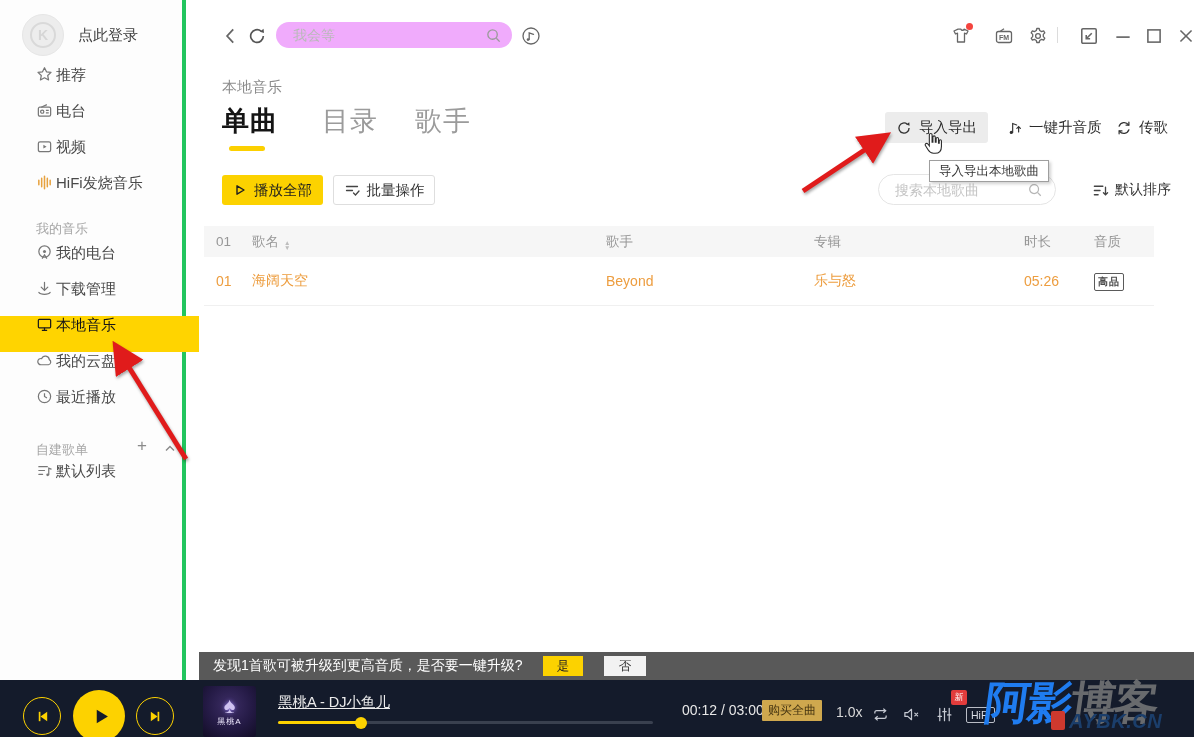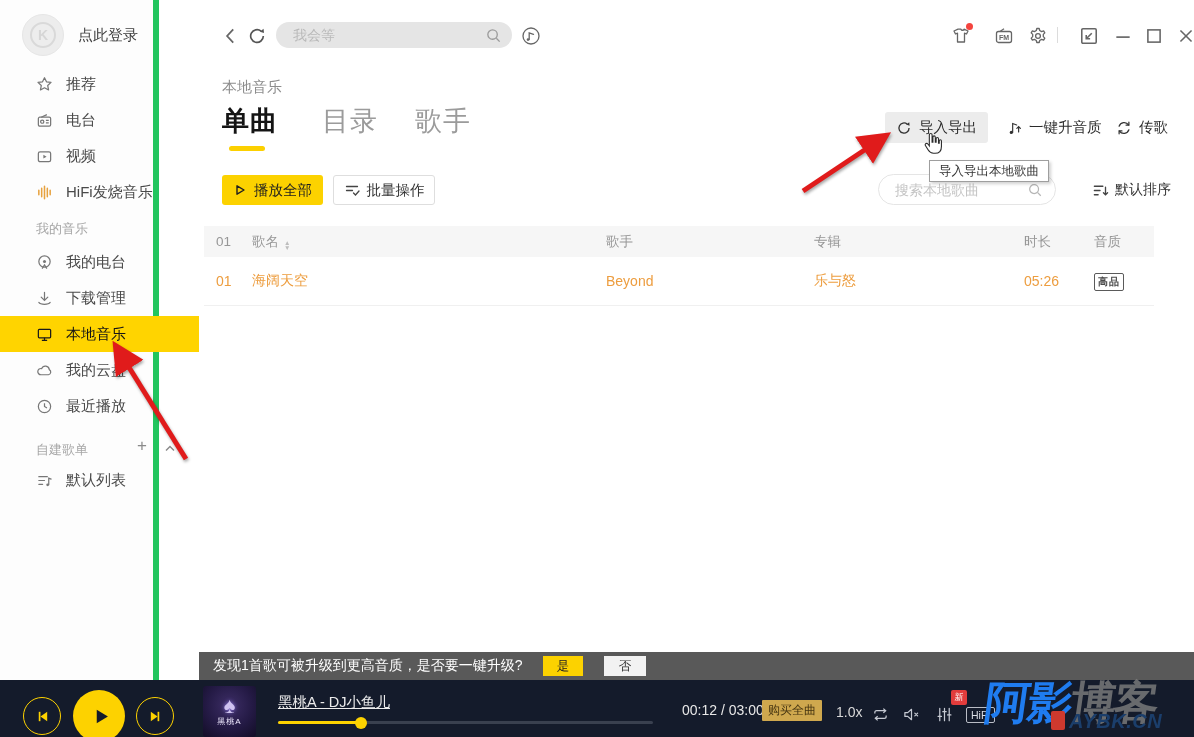--- a/index.html
+++ b/index.html
@@ -1,42 +1,42 @@
 <!DOCTYPE html>
 <html><head>
 <meta charset="utf-8">
 <style>
   * { margin:0; padding:0; box-sizing:border-box; }
   body { background:#888; font-family:"Liberation Sans","DejaVu Sans",sans-serif; }
   .app { position:relative; width:1194px; height:737px; background:#fff; overflow:hidden;
          font-family:"Liberation Sans","DejaVu Sans",sans-serif; }
 
   
-  .sidebar { position:absolute; left:0; top:0; width:159px; height:680px; background:#fdfdfd;
-             border-right:6px solid #22c55e; }
+  .sidebar { position:absolute; left:0; top:0; width:186px; height:680px; background:#fdfdfd;
+             border-right:4px solid #22c55e; }
   .sb-login { position:absolute; left:22px; top:14px; display:flex; align-items:center; gap:14px; }
   .avatar { width:42px; height:42px; border-radius:50%; background:#ededed; display:flex;
             align-items:center; justify-content:center; color:#d6d6d6; font-size:20px; font-weight:bold;
             border:1px solid #e6e6e6; }
   .avatar span { border:2px solid #d9d9d9; border-radius:50%; width:26px; height:26px; display:flex;
             align-items:center; justify-content:center; font-size:14px; }
   .sb-login-label { font-size:15px; color:#3c3c3c; }
   .sb-group { position:absolute; left:0; width:199px; }
-  .sb-item { display:flex; align-items:center; height:36px; padding-left:36px; gap:13px;
+  .sb-item { display:flex; height:36px; padding-left:36px; gap:3px;
              font-size:15px; color:#4a4a4a; cursor:default; }
   .sb-item svg { width:17px; height:17px; flex:0 0 auto; }
   .sb-item.active { background:#ffd400; color:#161616; }
   .sb-section { position:absolute; left:36px; font-size:13px; color:#a6a6a6; }
   .sb-plus { position:absolute; left:137px; font-size:17px; color:#8a8a8a; line-height:14px; }
   .sb-chevron { position:absolute; left:163px; width:14px; height:14px; }
 
   
   .main { position:absolute; left:199px; top:0; width:995px; height:652px; background:#fff; }
   .tb-icon { position:absolute; top:26px; width:20px; height:20px; }
-  .search-pill { position:absolute; left:77px; top:22px; width:236px; height:26px; background:#e5e5e5;
+  .search-pill { position:absolute; left:77px; top:22px; width:236px; height:26px; background:#f0abfc;
                  border-radius:13px; display:flex; align-items:center; padding:0 10px 0 17px; }
   .search-pill input { flex:1; border:none; outline:none; background:transparent; font-size:14px;
                  color:#555; font-family:inherit; }
   .search-pill input::placeholder { color:#b9b9b9; }
   .win-sep { position:absolute; left:858px; top:27px; width:1px; height:16px; background:#dcdcdc; }
   .reddot { position:absolute; right:-2px; top:-3px; width:7px; height:7px; border-radius:50%; background:#f4443e; }
 
   
   .breadcrumb { position:absolute; left:23px; top:78px; font-size:15px; color:#8d8d8d; }
   .tab { position:absolute; top:103px; font-size:27px; color:#9b9b9b; letter-spacing:1px; }

